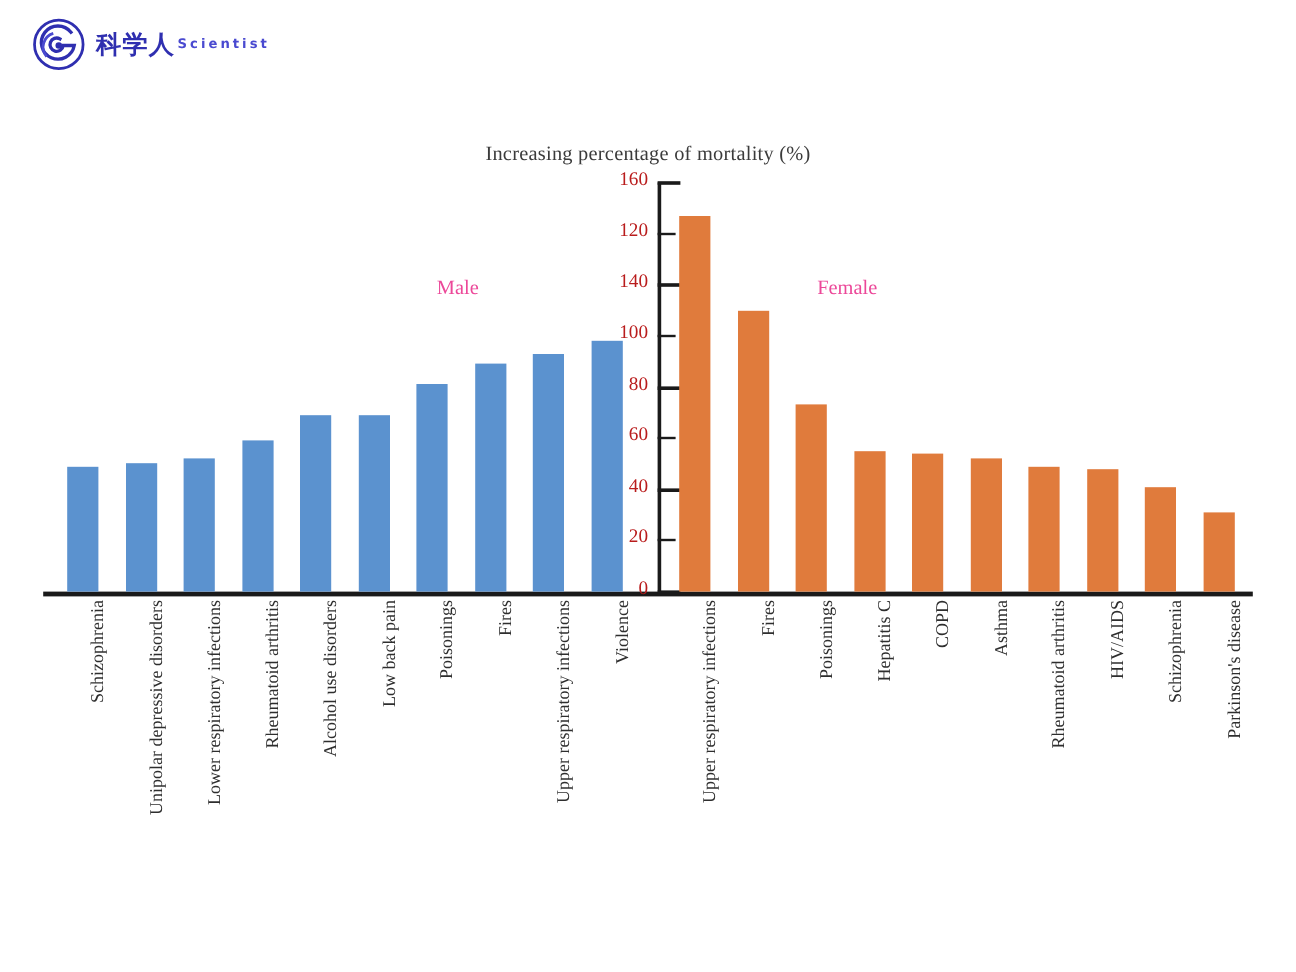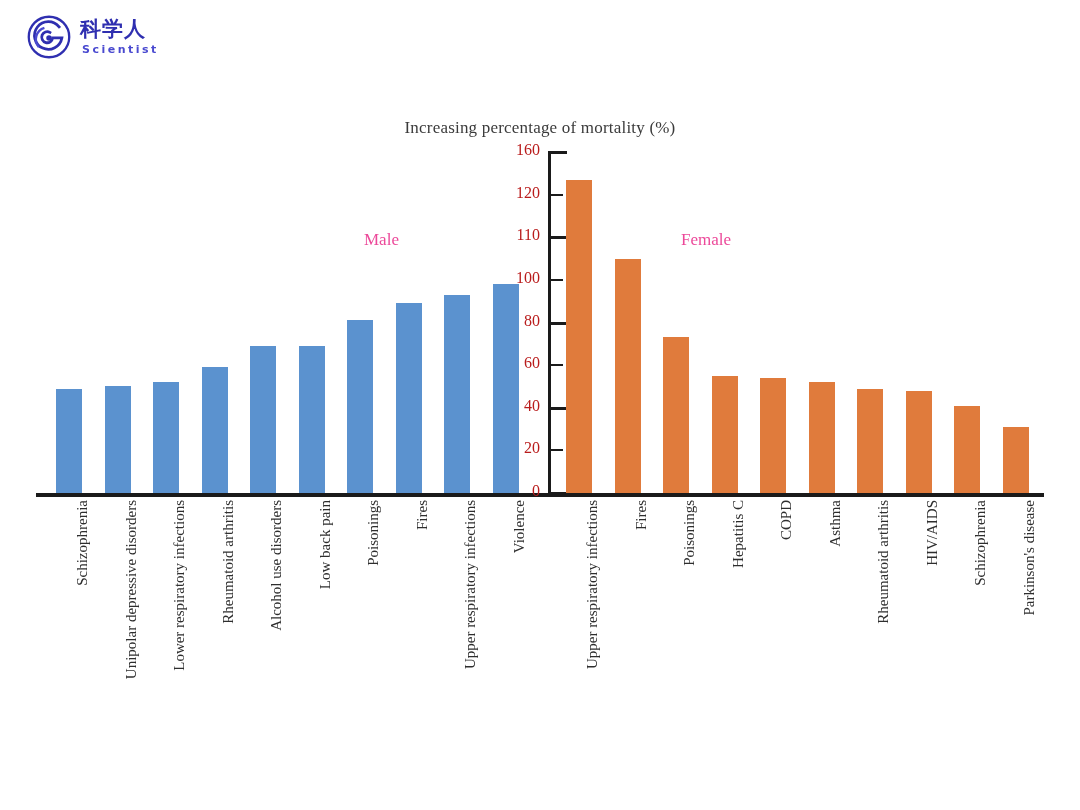--- a/index.html
+++ b/index.html
@@ -24,21 +24,21 @@
     align-items: center;
     gap: 8px;
   }
   .logo-mark {
     width: 46px;
     height: 46px;
     flex: 0 0 auto;
   }
   .logo-text {
     display: flex;
-    flex-direction: column;
+    flex-direction: row;
     justify-content: center;
     line-height: 1;
   }
   .logo-cn {
     font-family: "DejaVu Sans", sans-serif;
     font-size: 21px;
     font-weight: 700;
     color: #2f2fb0;
     letter-spacing: 1px;
   }
@@ -184,21 +184,21 @@
         <div class="tick-label" style="left: 444px; top: 287.375px;">20</div>
         <div class="tick major" style="top: 254.75px;"></div>
         <div class="tick-label" style="left: 444px; top: 244.75px;">40</div>
         <div class="tick" style="top: 212.125px;"></div>
         <div class="tick-label" style="left: 444px; top: 202.125px;">60</div>
         <div class="tick major" style="top: 169.5px;"></div>
         <div class="tick-label" style="left: 444px; top: 159.5px;">80</div>
         <div class="tick" style="top: 126.875px;"></div>
         <div class="tick-label" style="left: 444px; top: 116.875px;">100</div>
         <div class="tick major" style="top: 84.25px;"></div>
-        <div class="tick-label" style="left: 444px; top: 74.25px;">110</div>
+        <div class="tick-label" style="left: 444px; top: 74.25px;">140</div>
         <div class="tick" style="top: 41.625px;"></div>
         <div class="tick-label" style="left: 444px; top: 31.625px;">120</div>
         <div class="tick major" style="top: -1px;"></div>
         <div class="tick-label" style="left: 444px; top: -11px;">160</div>
       </div>
     <div id="bars">
         <div class="bar male" title="Schizophrenia: 49%" style="left: 20px; width: 26px; height: 104.431px;"></div>
         <div class="bar male" title="Unipolar depressive disorders: 50%" style="left: 68.5px; width: 26px; height: 106.562px;"></div>
         <div class="bar male" title="Lower respiratory infections: 52%" style="left: 117px; width: 26px; height: 110.825px;"></div>
         <div class="bar male" title="Rheumatoid arthritis: 59%" style="left: 165.5px; width: 26px; height: 125.744px;"></div>

